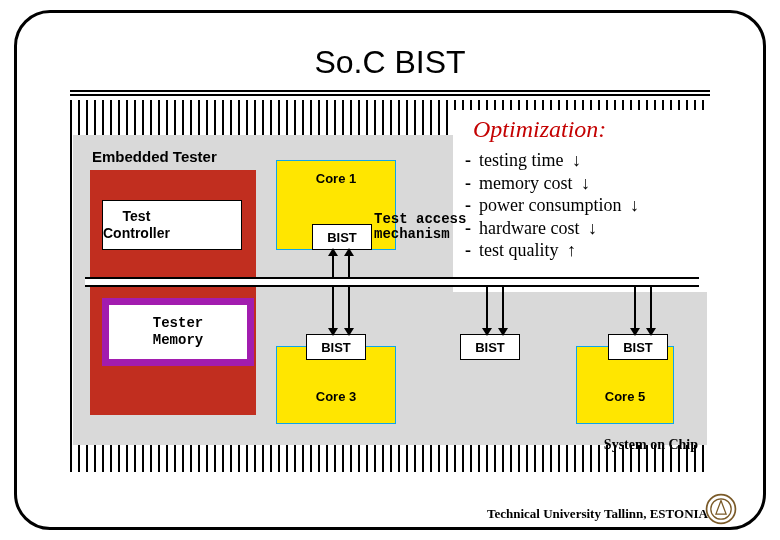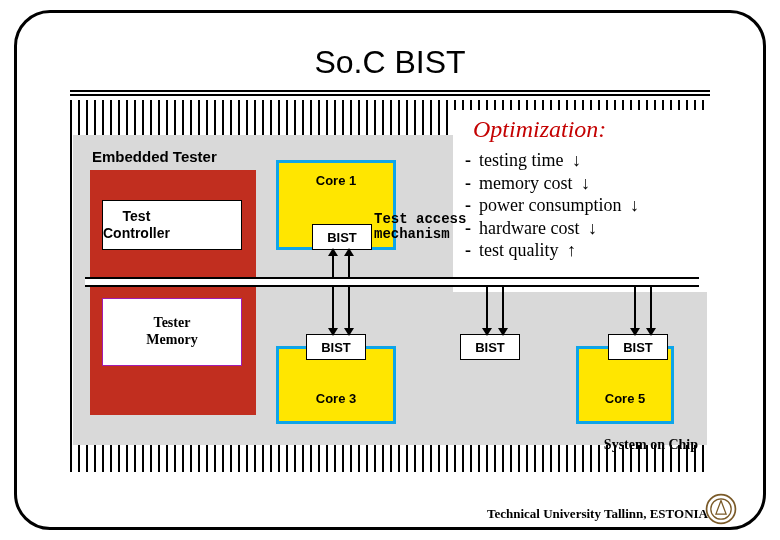--- a/index.html
+++ b/index.html
@@ -73,33 +73,33 @@
     left: 102px; width: 140px;
     top: 200px; height: 50px;
     background: #fff;
     border: 1px solid #000;
     font-family: Arial, sans-serif; font-size: 14px; text-align: center; font-weight: bold;
     display: flex; align-items: center; justify-content: flex-start;
     line-height: 1.2;
   }
   .tm-box {
     position: absolute;
-    left: 102px; width: 140px;
+    left: 102px; width: 152px;
     top: 298px; height: 68px;
     background: #fff;
-    border: 1px solid #a21caf;
-    font-family: Liberation Serif, serif; font-size: 14px; text-align: center; font-weight: bold;
+    border: 7px solid #a21caf;
+    font-family: Liberation Mono, monospace; font-size: 14px; text-align: center; font-weight: bold;
     display: flex; align-items: center; justify-content: center;
     line-height: 1.2;
   }
 
   .core-plate {
     position: absolute;
     background: #ffe600;
-    border: 3px solid #0ea5e9;
+    border: 1px solid #0ea5e9;
   }
   .core-label {
     font-family: Arial, sans-serif; font-size: 13px; font-weight: bold;
     text-align: center;
   }
   .bist-pill {
     position: absolute;
     background: #fff;
     border: 1px solid #000;
     font-family: Arial, sans-serif; font-size: 13px; font-weight: bold;

